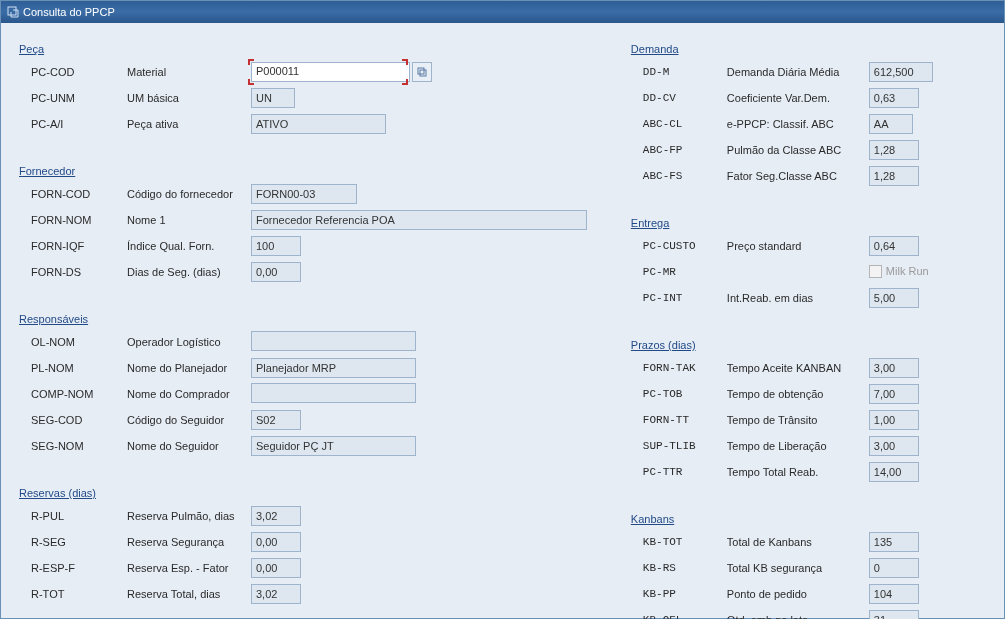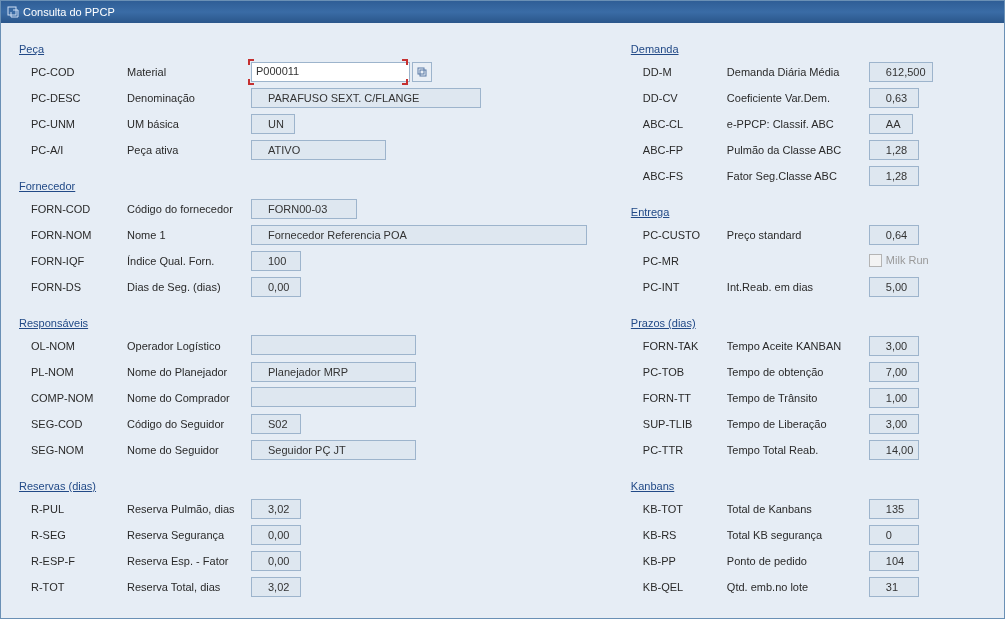--- a/index.html
+++ b/index.html
@@ -35,48 +35,48 @@
   .col {
     display: flex;
     flex-direction: column;
     gap: 4px;
   }
   .col.left { width: 610px; }
   .col.right { width: 360px; }
   .section-head {
     color: #224a87;
     text-decoration: underline;
-    margin-top: 1px;
+    margin-top: 12px;
     margin-bottom: 2px;
     padding-left: 0;
   }
   .section-head:first-child { margin-top: 0; }
   .gap { height: 10px; }
   .row {
     display: flex;
     align-items: center;
     height: 22px;
   }
   .row .code {
     width: 108px;
     padding-left: 12px;
   }
-  .col.right .row .code { width: 96px; padding-left: 12px; }
+  .col.right .row .code { width: 96px; padding-left: 12px; font-family: Liberation Mono, monospace; }
   .row .label {
     width: 124px;
   }
   .col.right .row .label { width: 142px; }
   .row .field {
     flex: 0 0 auto;
   }
   .input {
     background: #dee7f0;
     border: 1px solid #9db4cc;
     height: 20px;
-    padding: 2px 16px;
+    padding: 2px 4px;
     font-size: 11px;
     color: #333;
     display: inline-flex;
     align-items: center;
   }
   .w50 { width: 50px; }
   .w64 { width: 64px; }
   .w100 { width: 106px; }
   .w135 { width: 135px; }
   .w190 { width: 165px; }
@@ -161,25 +161,20 @@
             <span class="search-btn">
               <svg width="10" height="10" viewBox="0 0 10 10">
                 <rect x="1" y="1" width="6" height="6" fill="none" stroke="#5a7aa5" stroke-width="1"></rect>
                 <rect x="3" y="3" width="6" height="6" fill="none" stroke="#5a7aa5" stroke-width="1"></rect>
               </svg>
             </span>
           </span>
         </div>
       </div>
 
-      <div class="row">
-        <div class="code">PC-DESC</div>
-        <div class="label">Denominação</div>
-        <div class="field"><span class="input w220">PARAFUSO SEXT. C/FLANGE</span></div>
-      </div>
 
       <div class="row">
         <div class="code">PC-UNM</div>
         <div class="label">UM básica</div>
         <div class="field"><span class="input float-missing">UN</span></div>
       </div>
 
       <div class="row">
         <div class="code">PC-A/I</div>
         <div class="label">Peça ativa</div>

